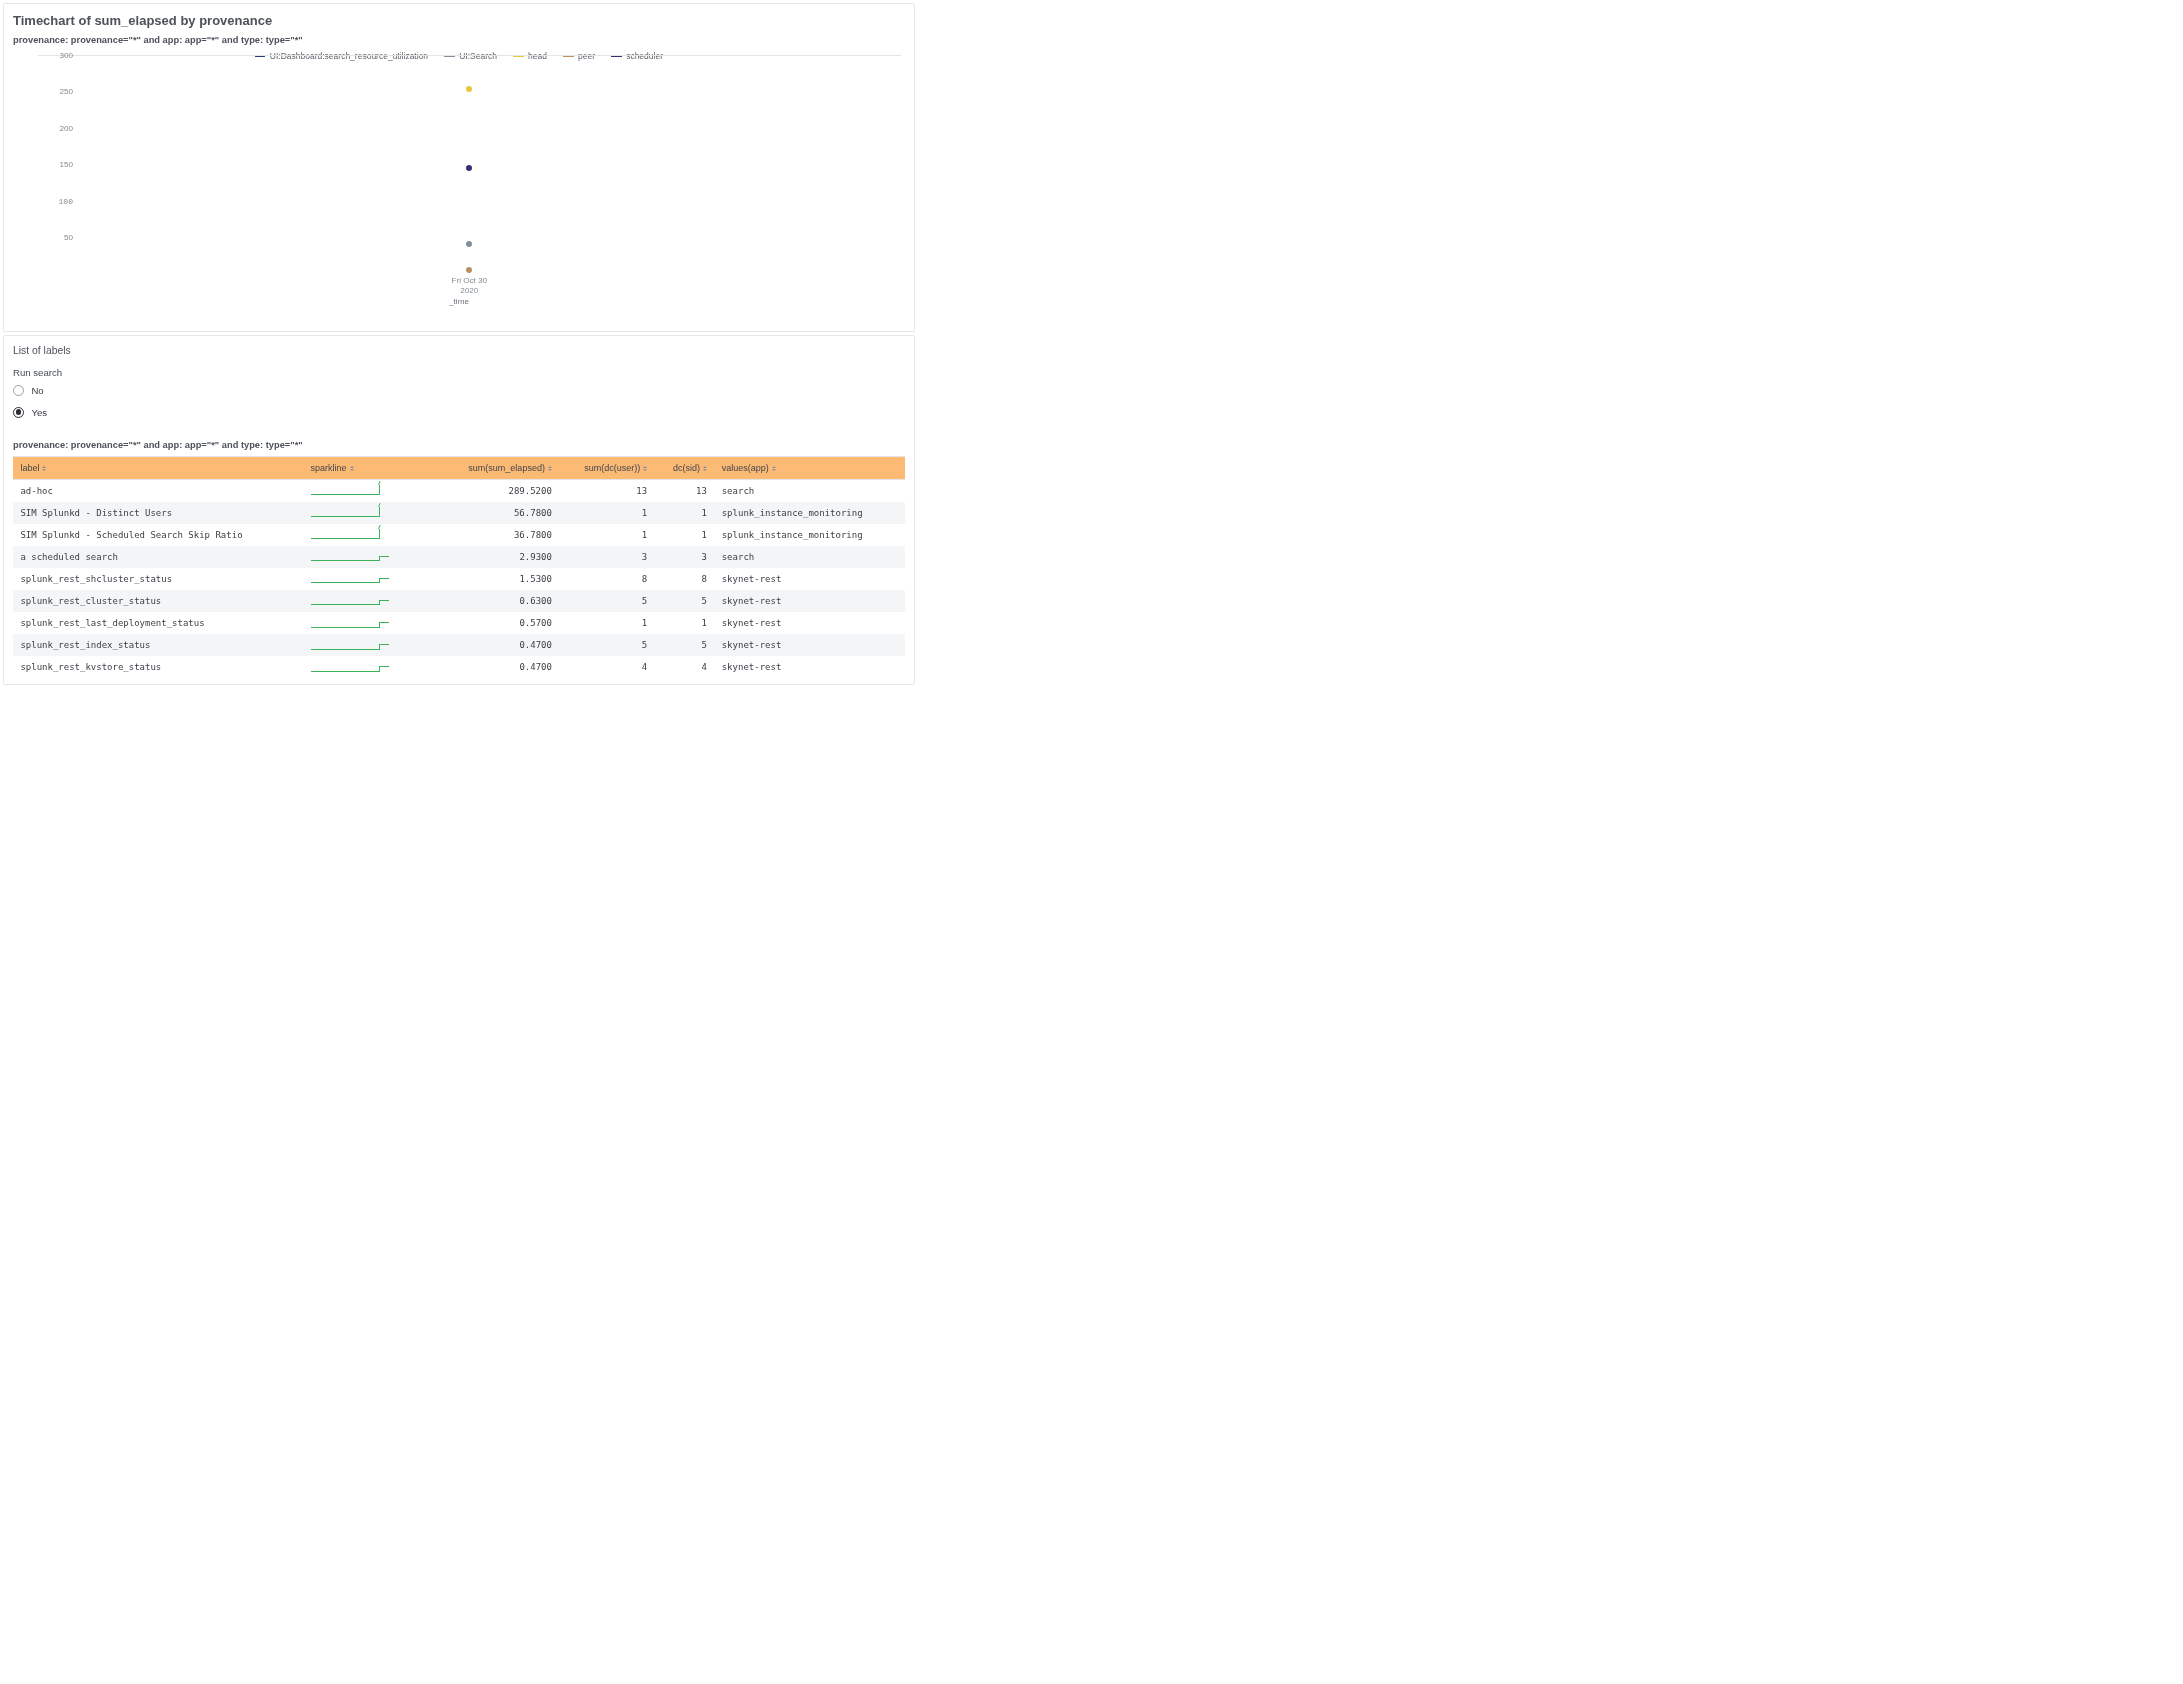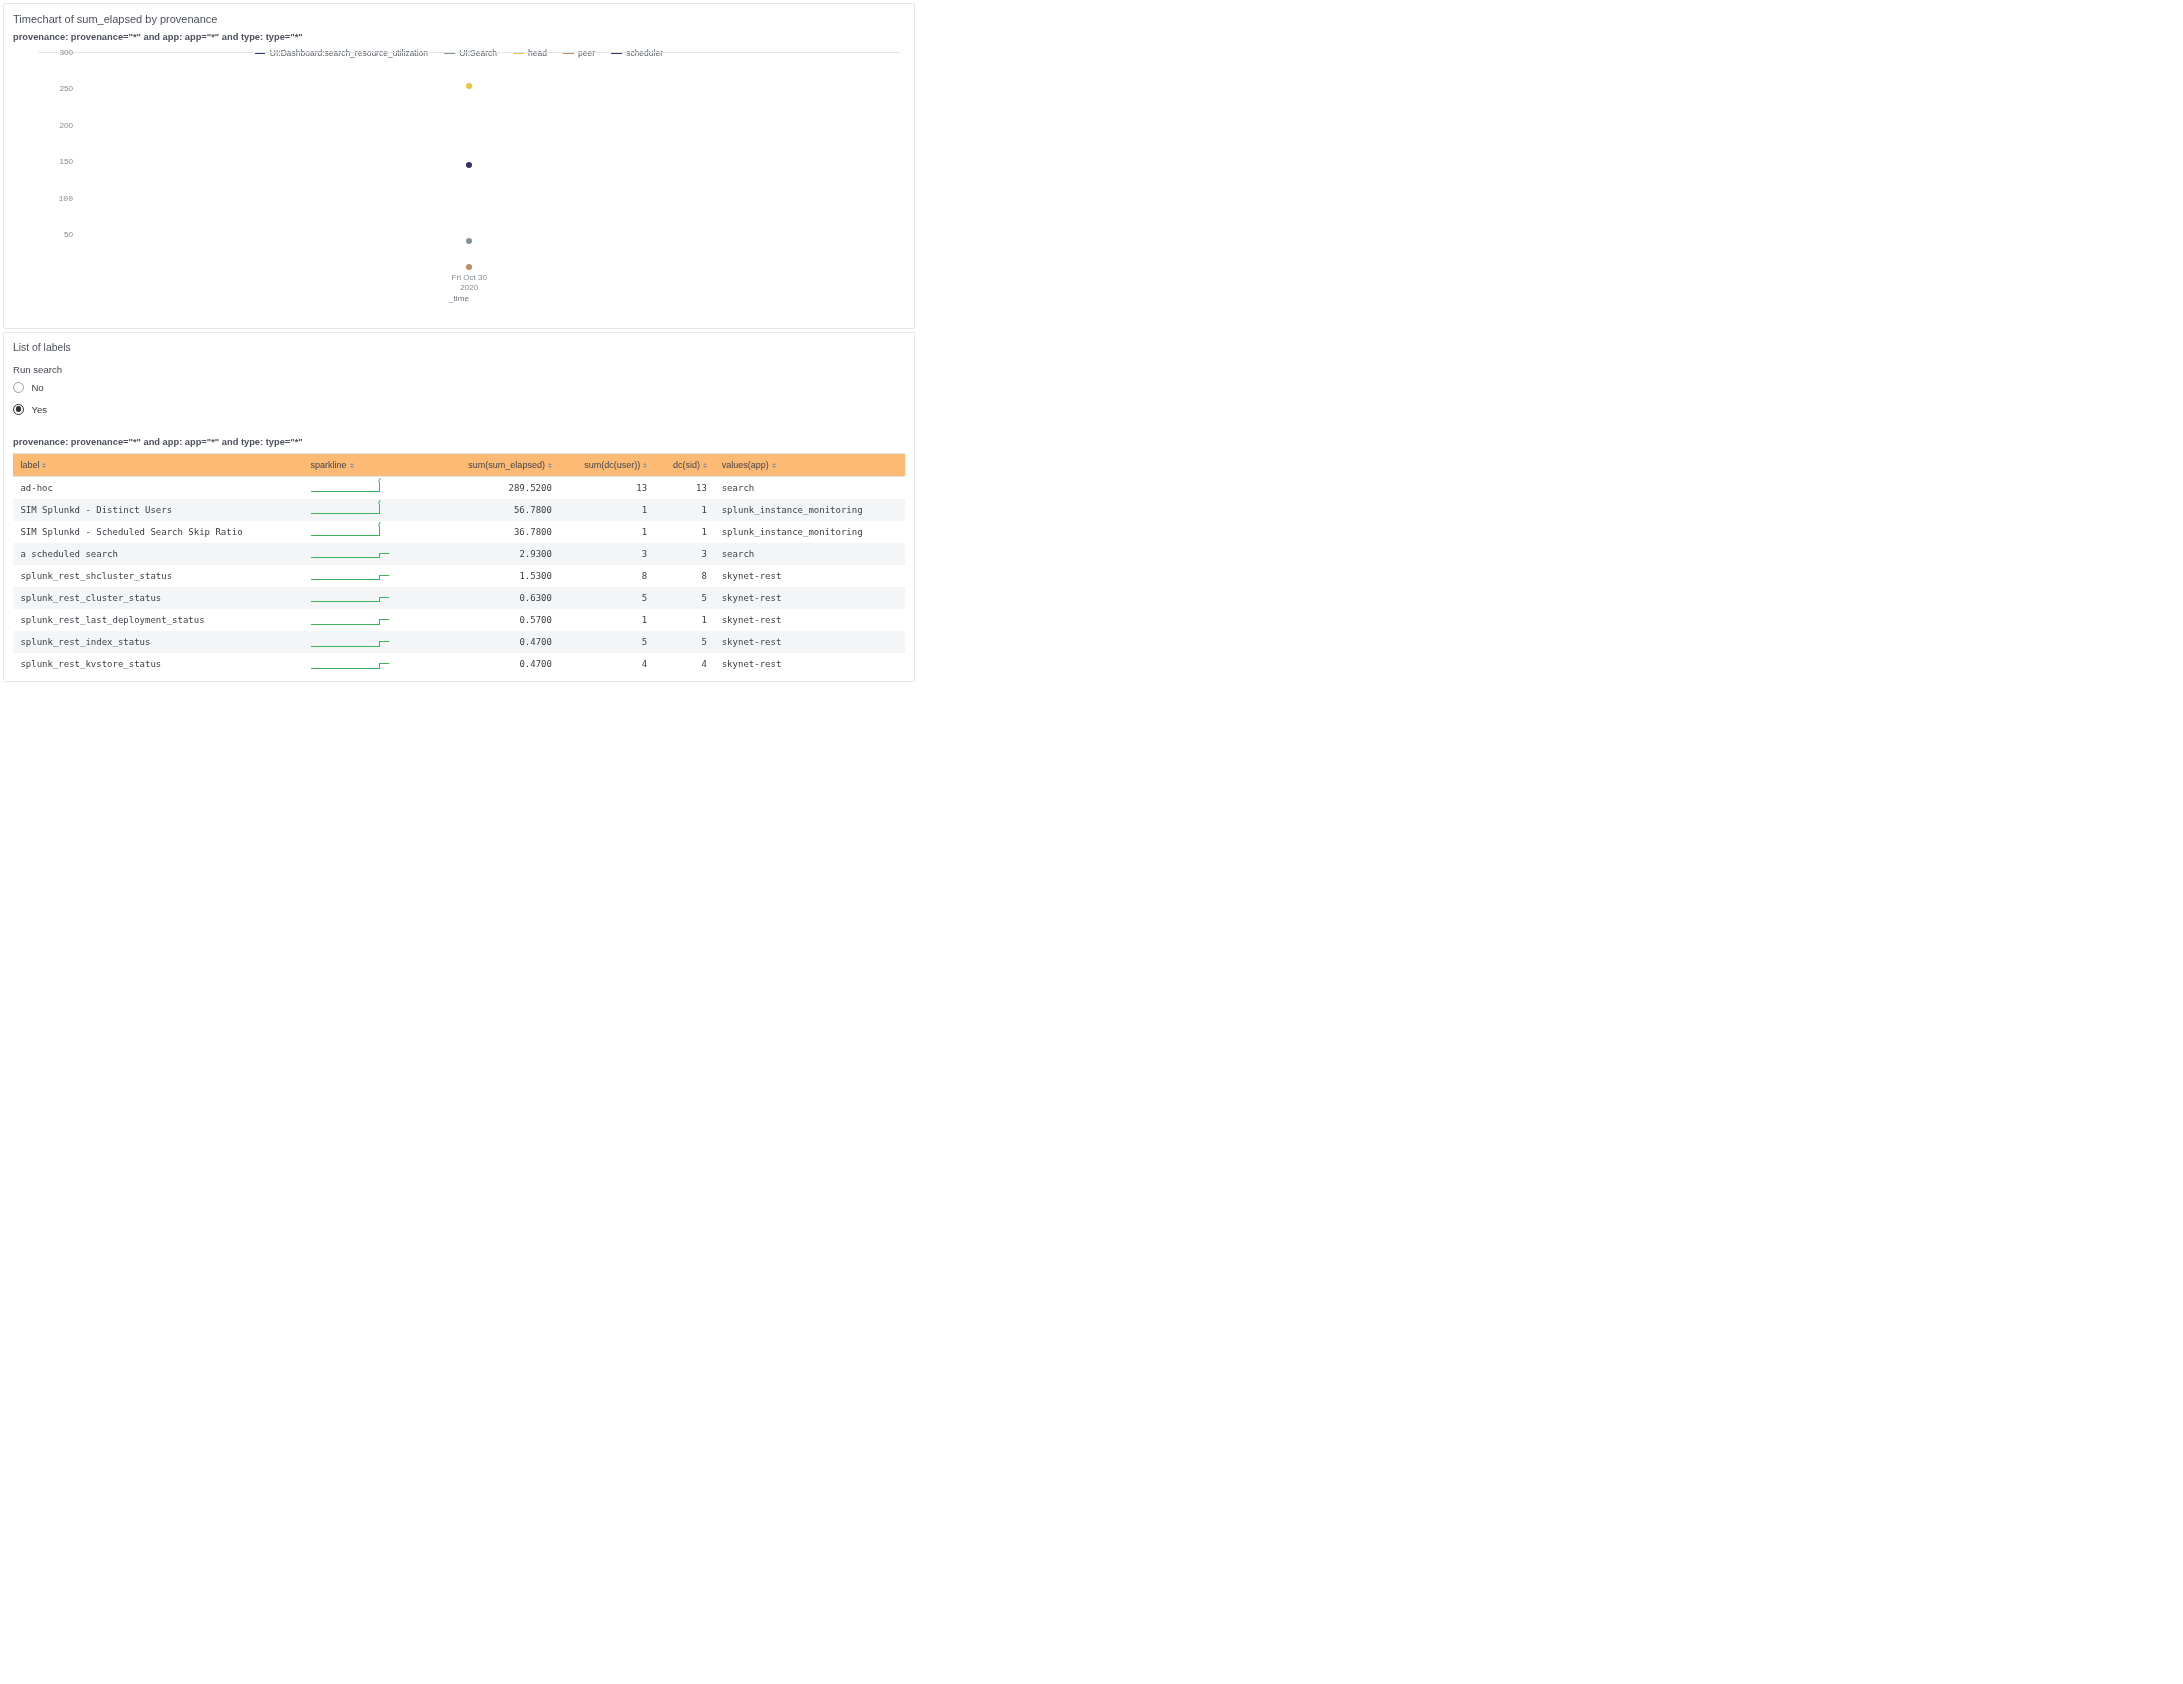--- a/index.html
+++ b/index.html
@@ -20,22 +20,22 @@
   .panel {
     border: 0.7px solid #e5e7e8;
     border-radius: 1.5px;
     margin-bottom: 3px;
     padding: 9px 9px 6px 9px;
     box-sizing: border-box;
     background: #ffffff;
   }
 
   .panel-title {
-    font-size: 11px;
-    font-weight: 400;
+    font-size: 13px;
+    font-weight: 700;
     color: #4c515a;
     margin: 0 0 7.4px 0;
   }
 
   .subtitle {
     font-size: 9.3px;
     font-weight: 650;
     color: #4c515a;
     margin: 0 0 6px 0;
   }

